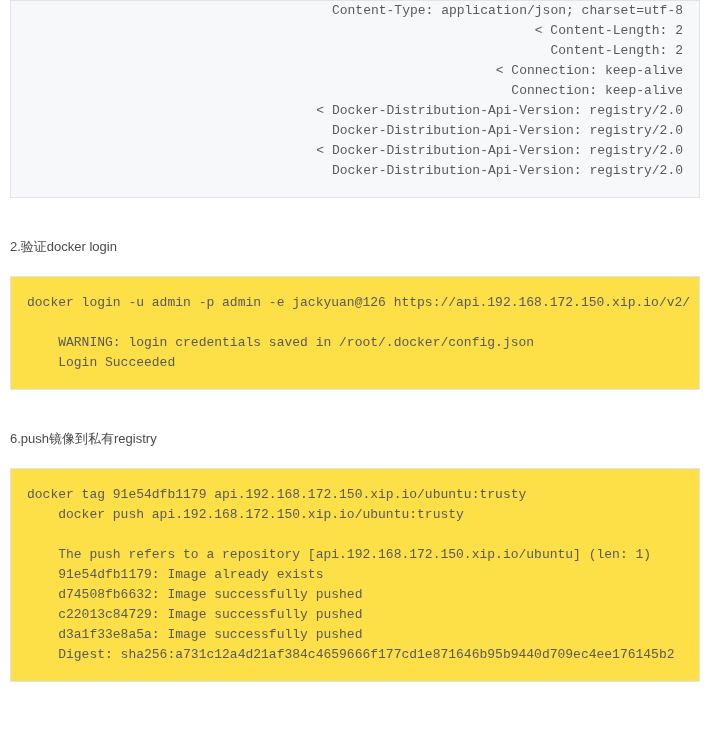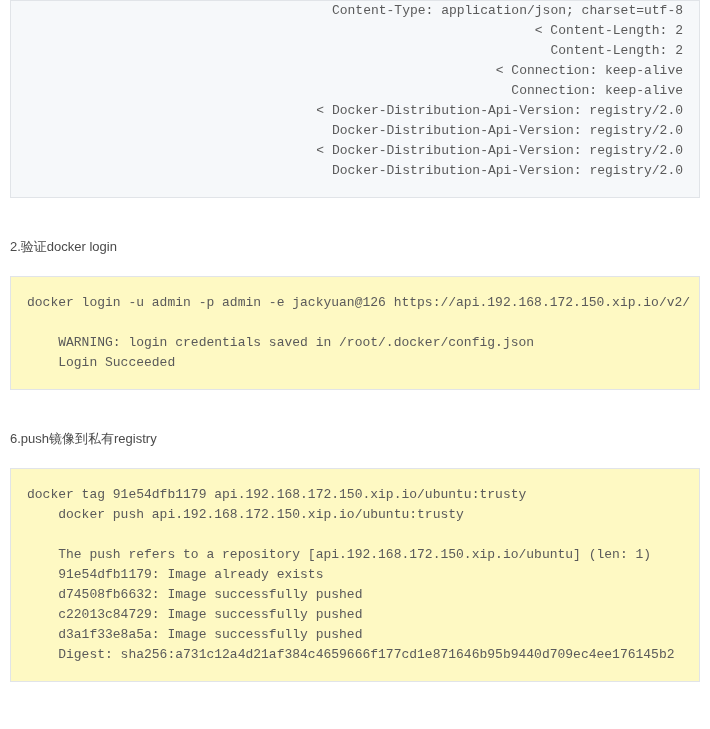--- a/index.html
+++ b/index.html
@@ -17,21 +17,21 @@
       margin: 0 10px 16px 10px;
       font-family: "Consolas", "Monaco", "Courier New", monospace;
       font-size: 13px;
       line-height: 20px;
       color: #5a5a5a;
       white-space: pre;
       overflow-x: auto;
       text-align: right;
     }
     .code-block-2, .code-block-3 {
-      background: #fef9c3;
+      background: #fde047;
       border: 1px solid #e1e4e8;
       padding: 16px;
       margin: 0 10px 16px 10px;
       font-family: "Consolas", "Monaco", "Courier New", monospace;
       font-size: 13px;
       line-height: 20px;
       color: #5a5a5a;
       white-space: pre;
       overflow-x: auto;
     }

